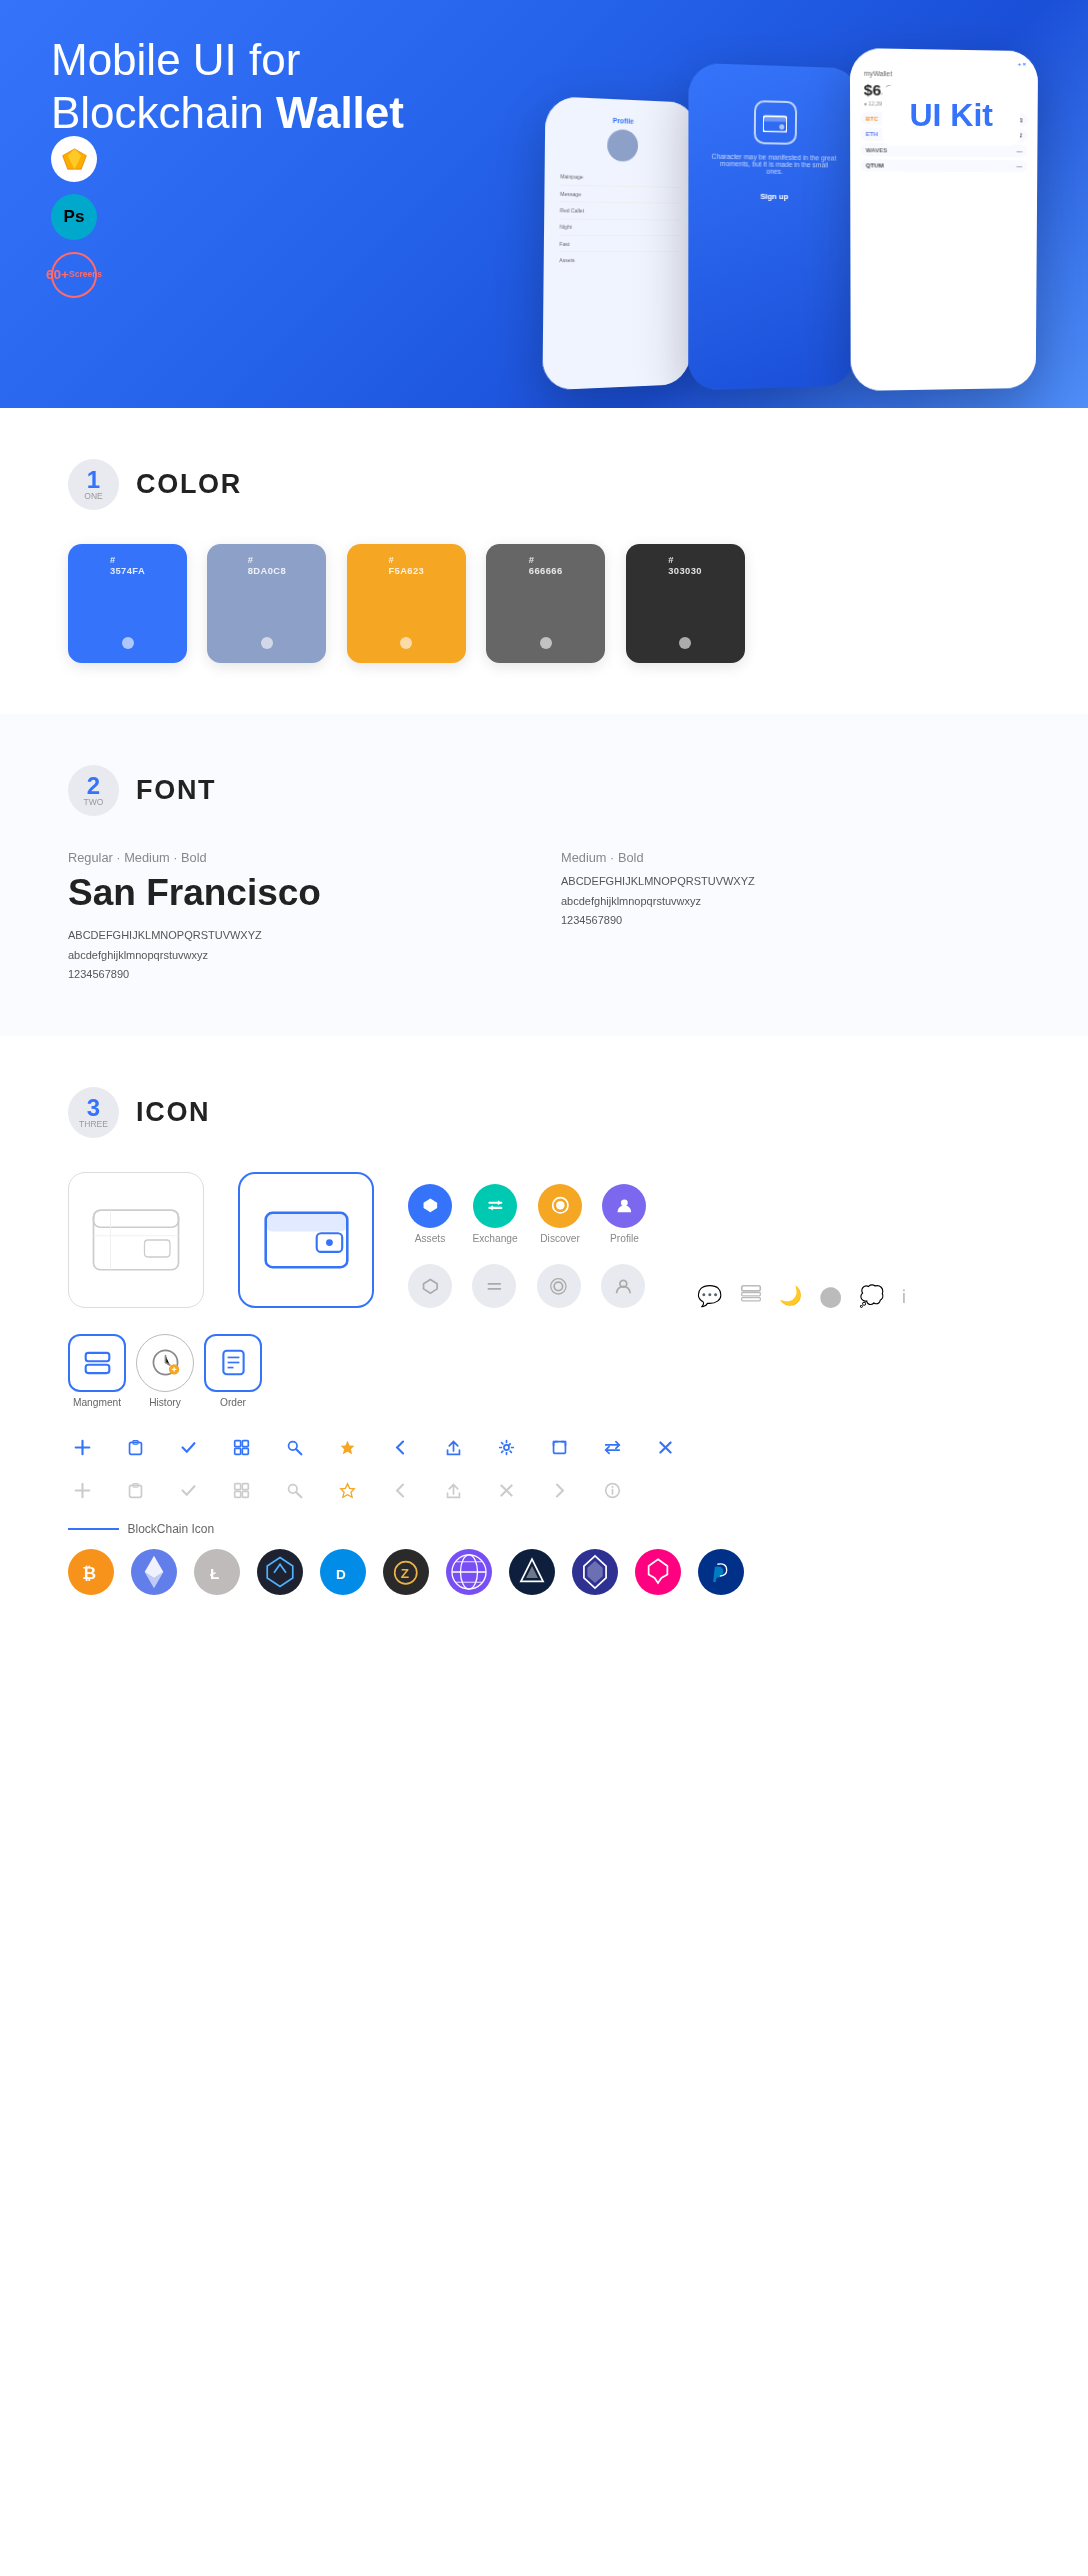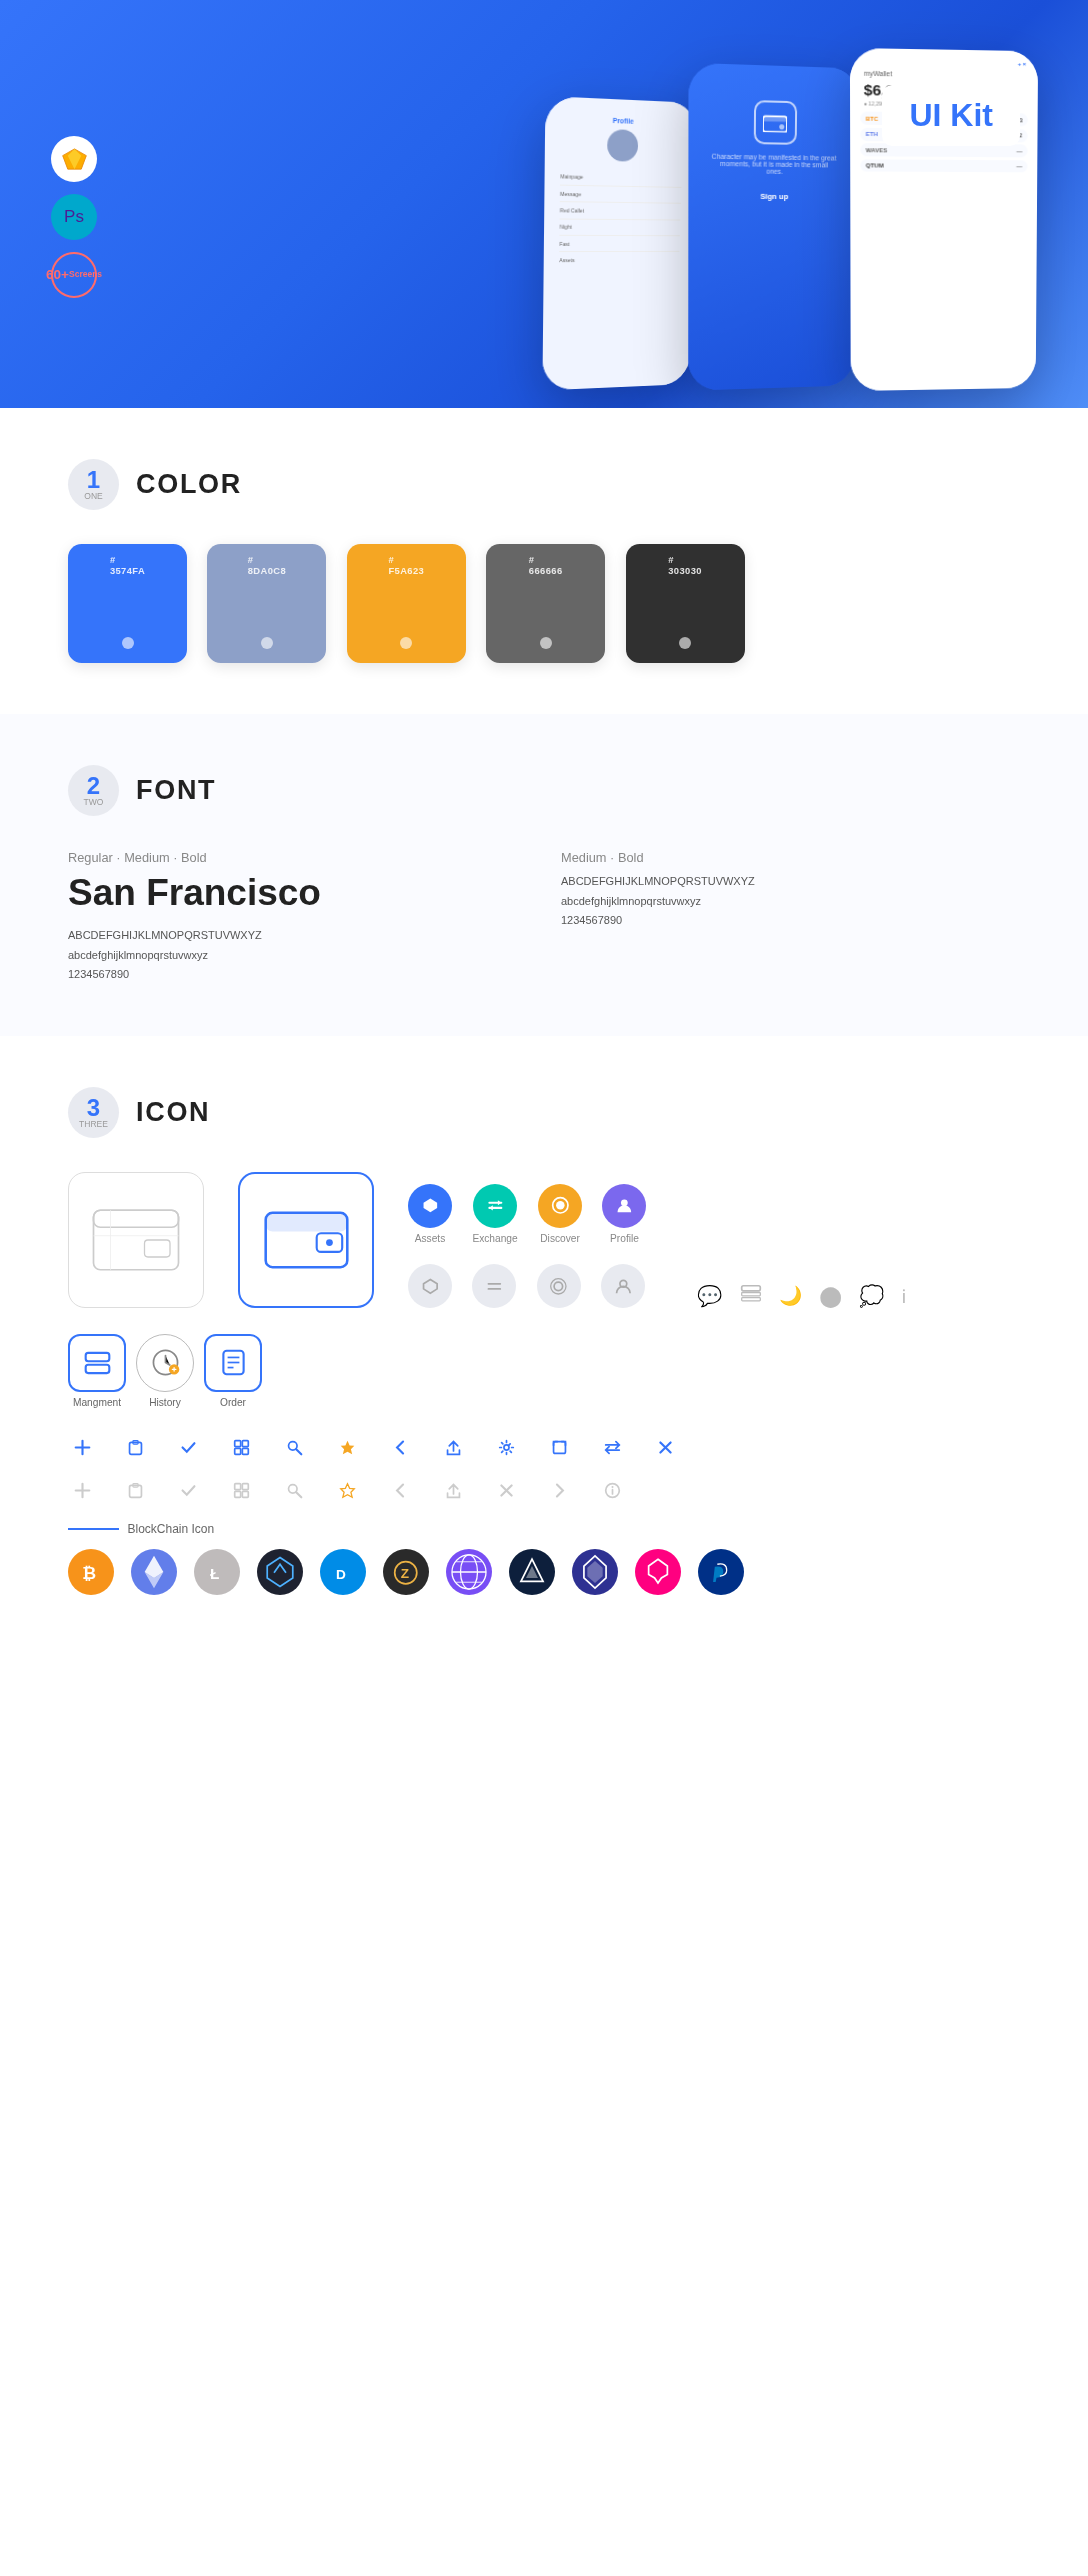--- a/index.html
+++ b/index.html
@@ -49,21 +49,21 @@
     .hero-icon-sketch {
       width: 46px; height: 46px; border-radius: 50%;
       background: #fff;
       display: flex; align-items: center; justify-content: center;
       font-size: 22px;
     }
     .hero-icon-ps {
       width: 46px; height: 46px; border-radius: 50%;
       background: #00A8CC;
       display: flex; align-items: center; justify-content: center;
-      color: #4c1d95; font-weight: 400; font-size: 17px;
+      color: #000000; font-weight: 700; font-size: 17px;
     }
     .hero-icon-screens {
       width: 46px; height: 46px; border-radius: 50%;
       border: 2.6px solid #FF6B6B;
       display: flex; flex-direction: row; align-items: center; justify-content: center;
       color: #FF6B6B; font-weight: 800; font-size: 11px; line-height: 1.1;
     }
     
     .phones-container {
       position: absolute;
@@ -178,20 +178,25 @@
     .bc-icon { width: 46px; height: 46px; border-radius: 50%; display:flex;align-items:center;justify-content:center; font-size: 20.4px; font-weight: 800; }
 
     .divider-line { width: 51px; height: 2.6px; background: #3574FA; margin-right: 8.5px; display: inline-block; vertical-align: middle; }
     .bc-label-row { display: flex; align-items: center; margin: 17px 0 10.2px; }
     .bc-label { font-size: 12px; color: #666; }
   </style>
 </head>
 <body>
 
 <div class="hero">
+  <div>
+    <h1 class="hero-title">
+      <span>Mobile UI for Blockchain </span><strong>Wallet</strong>
+    </h1>
+  </div>
   <div class="hero-badge">UI Kit</div>
 
   <div class="hero-icons">
     <div class="hero-icon-sketch">
       <svg width="27" height="24" viewBox="0 0 32 28">
           <polygon points="16,2 30,10 24,26 8,26 2,10" fill="#FDAD00" stroke="#E8890B" stroke-width="1"></polygon>
           <polygon points="16,2 8,10 16,26 24,10" fill="#FDD231" opacity="0.8"></polygon>
         </svg>
     </div>
     <div class="hero-icon-ps">Ps</div>

